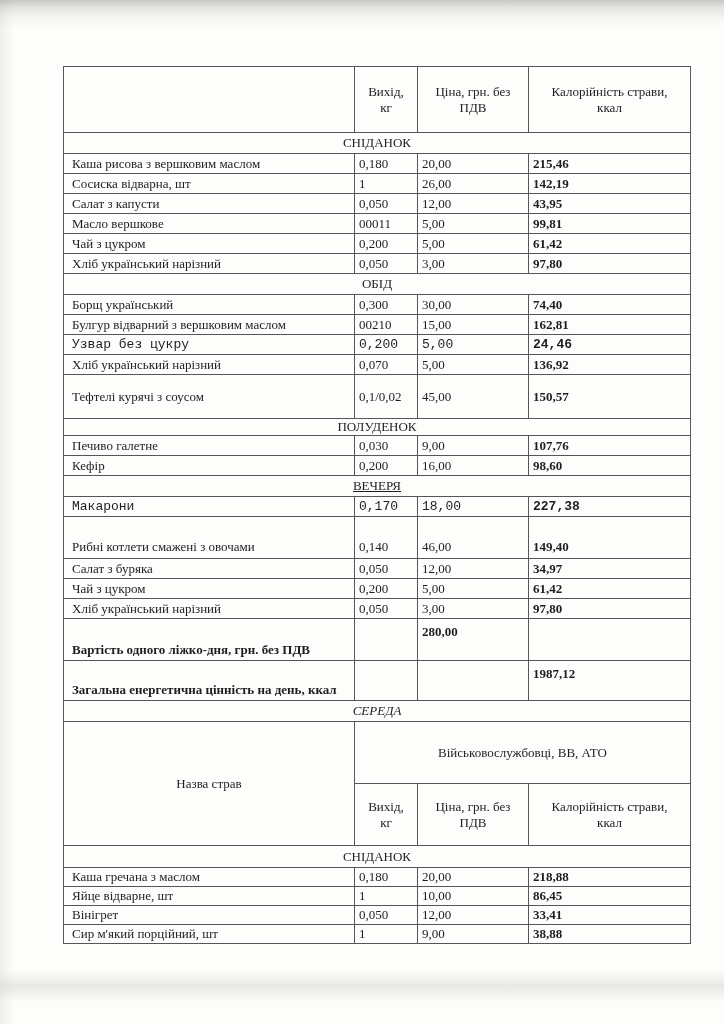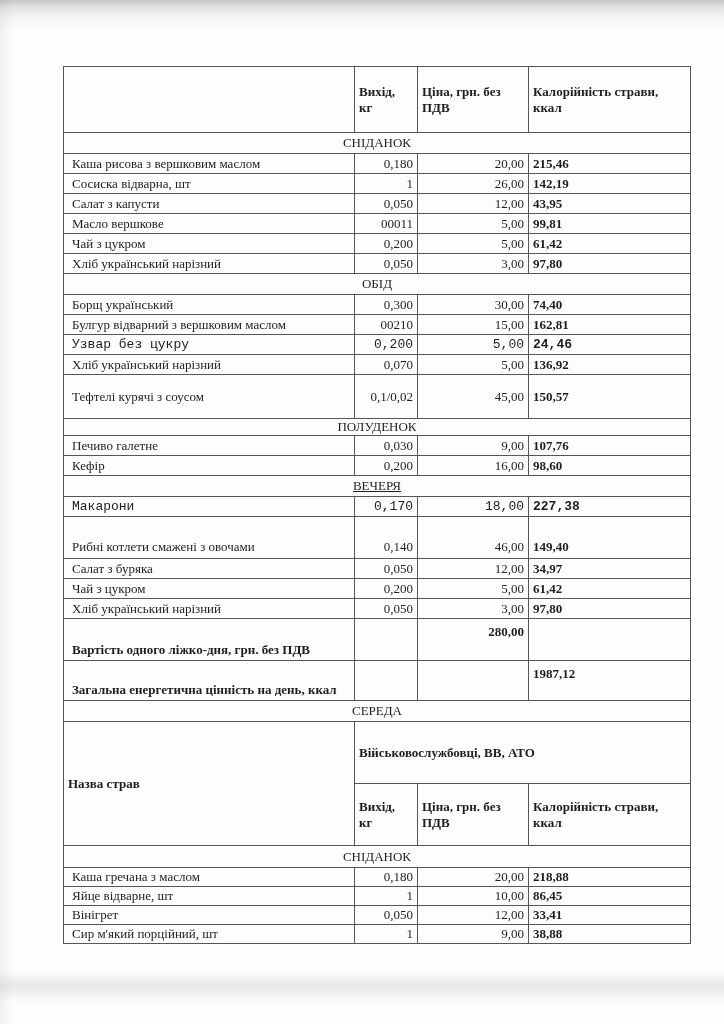--- a/index.html
+++ b/index.html
@@ -27,24 +27,24 @@
     color:#1e1e1e;font-size:13px;
   }
   table.menu td{
     border:1px solid #565656;
     padding:0 4px;
     vertical-align:middle;
     line-height:1.18;
     overflow:hidden;
   }
   .c-name{text-align:left;padding-left:8px !important;}
-  .c-num{text-align:right;}
+  .c-num{text-align:left;}
   .c-kcal{font-weight:bold;}
   .c-band{text-align:center;}
-  .c-head{font-weight:bold;}
+  .c-head{text-align:center;font-weight:normal;}
   .pre{white-space:pre-line;}
   .b{font-weight:bold;}
   .v-b{vertical-align:bottom !important;padding-bottom:3px !important;}
   .v-t{vertical-align:top !important;padding-top:5px !important;}
   tr.v-bot td{vertical-align:bottom;padding-bottom:4px;}
 </style>
 </head>
 <body>
 
 <div class="sheet">
@@ -193,21 +193,21 @@
           <td></td>
           <td class="c-num b v-t">280,00</td>
           <td></td>
         </tr>
         <tr style="height: 40px;">
           <td class="c-name b v-b">Загальна енергетична цінність на день, ккал</td>
           <td></td>
           <td></td>
           <td class="c-kcal v-t">1987,12</td>
         </tr>
-        <tr style="height: 21px;">
+        <tr style="height: 21px; font-style: italic;">
           <td class="c-band" colspan="4">СЕРЕДА</td>
         </tr>
         <tr style="height: 62px;">
           <td class="c-head" colspan="1" rowspan="2">Назва страв</td>
           <td class="c-head" colspan="3">Військовослужбовці, ВВ, АТО</td>
         </tr>
         <tr style="height: 62px;">
           <td class="c-head pre">Вихід,
 кг</td>
           <td class="c-head pre">Ціна, грн. без

